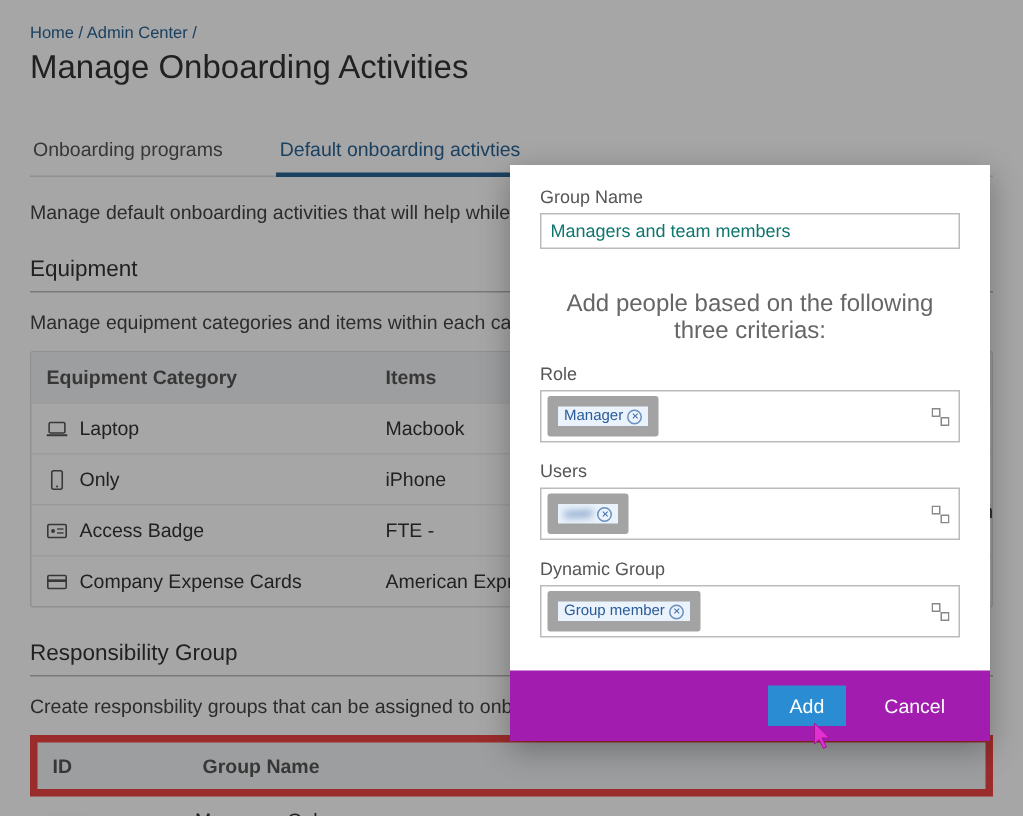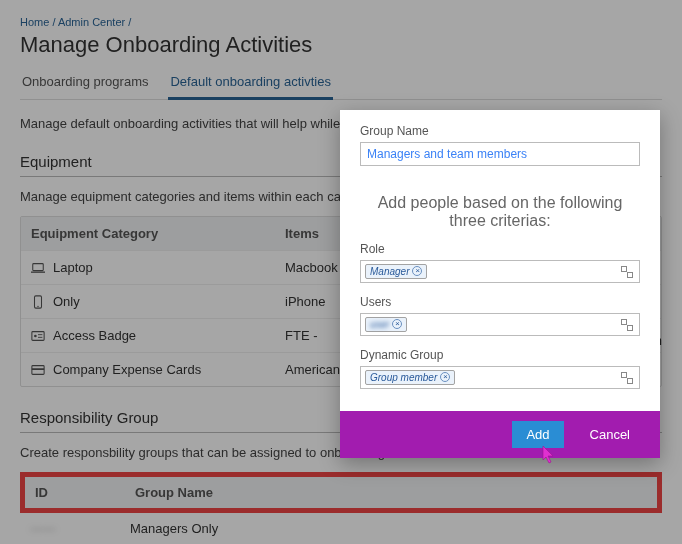--- a/index.html
+++ b/index.html
@@ -1,51 +1,51 @@
 <!DOCTYPE html>
 <html><head>
 <meta charset="utf-8">
 <style>
   * { box-sizing: border-box; margin: 0; padding: 0; }
   html, body { width: 682px; height: 544px; overflow: hidden; font-family: "Helvetica Neue", Arial, sans-serif; font-size: 13px; color: #333; }
   .stage { position: relative; width: 682px; height: 544px; background: #fff; }
   .bg { position: absolute; inset: 0; padding: 16px 20px 20px 20px; }
   .breadcrumb { font-size: 11px; color: #2a6496; }
   .page-title { font-size: 22px; font-weight: 400; color: #333; margin-top: 4px; }
-  .tabs { display: flex; gap: 18px; margin-top: 10px; border-bottom: 1px solid #ddd; }
+  .tabs { display: flex; gap: 34px; margin-top: 28px; border-bottom: 1px solid #ddd; }
   .tabs .tab { padding: 6px 2px 8px 2px; font-size: 13px; color: #555; cursor: pointer; }
   .tabs .tab.active { color: #2a6496; border-bottom: 3px solid #2a6496; margin-bottom: -1px; }
   .intro { margin-top: 16px; font-size: 13px; color: #444; }
   .section-title { font-size: 15px; font-weight: 400; margin-top: 22px; padding-bottom: 6px; border-bottom: 1px solid #bbb; }
   .section-sub { margin-top: 12px; font-size: 13px; color: #444; }
   .eq-table { margin-top: 12px; border: 1px solid #ddd; border-radius: 2px; width: 100%; }
   .eq-row { display: flex; align-items: center; padding: 9px 10px; border-bottom: 1px solid #eee; font-size: 13px; }
   .eq-row.head { background: #f2f3f4; font-weight: 600; color: #555; }
   .eq-row:last-child { border-bottom: none; }
-  .eq-c1 { width: 254px; display: flex; align-items: center; gap: 8px; }
+  .eq-c1 { width: 226px; display: flex; align-items: center; gap: 8px; }
   .eq-c2 { flex: 1; }
   .eq-icon { width: 14px; height: 14px; display: inline-flex; }
   .rg-table { margin-top: 12px; width: 100%; }
   .rg-row { display: flex; padding: 8px 10px; border-bottom: 1px solid #eee; font-size: 13px; }
   .rg-row.head { background: #f2f3f4; font-weight: 600; color: #555; border: 5px solid #ef4444; }
   .rg-c1 { width: 100px; }
   .rg-c2 { flex: 1; }
   .blur { color: transparent; text-shadow: 0 0 6px rgba(0,0,0,0.4); }
 
   .overlay { position: absolute; inset: 0; background: rgba(0,0,0,0.35); }
 
   .modal { position: absolute; left: 340px; top: 110px; width: 320px; background: #fff; box-shadow: 0 6px 20px rgba(0,0,0,0.3); }
   .modal-head { text-align: center; font-size: 14px; color: #666; padding: 16px 0 10px 0; }
   .modal-body { padding: 10px 20px 22px 20px; }
   .m-label { font-size: 12px; color: #555; margin-top: 12px; }
   .m-label.first { margin-top: 4px; }
   .m-sublabel { font-size: 16px; color: #666; margin-top: 28px; text-align: center; }
-  .text-input { width: 100%; margin-top: 4px; border: 1px solid #bbb; padding: 4px 6px; font-size: 12px; color: #3b82f6; }
+  .text-input { width: 100%; margin-top: 4px; border: 1px solid #bbb; padding: 4px 6px; font-size: 12px; color: #0f766e; }
   .chip-input { position: relative; width: 100%; margin-top: 4px; border: 1px solid #bbb; padding: 3px 30px 3px 4px; min-height: 22px; display: flex; align-items: center; gap: 4px; }
-  .chip { display: inline-flex; align-items: flex-start; gap: 3px; border: 1px solid #a3a3a3; background: #eaf2fb; color: #2a5a9a; font-size: 10px; padding: 1px 4px; border-radius: 2px; font-style: italic; }
+  .chip { display: inline-flex; align-items: flex-end; gap: 3px; border: 7px solid #a3a3a3; background: #eaf2fb; color: #2a5a9a; font-size: 10px; padding: 1px 4px; border-radius: 2px; }
   .chip .x { width: 10px; height: 10px; border: 1px solid #6a90c0; border-radius: 50%; display: inline-flex; align-items: center; justify-content: center; font-size: 8px; line-height: 1; color: #2a5a9a; cursor: pointer; }
   .chip.blurred span:first-child { filter: blur(2px); }
   .picker-icon { position: absolute; right: 6px; top: 50%; transform: translateY(-50%); width: 12px; height: 12px; }
   .picker-icon svg { display: block; }
 
   .modal-foot { background: #a21caf; padding: 10px 16px; display: flex; justify-content: flex-end; gap: 12px; align-items: center; position: relative; }
   .btn { padding: 6px 14px; font-size: 13px; color: #fff; cursor: pointer; border: none; }
   .btn.primary { background: #2a8dd4; }
   .btn.secondary { background: transparent; }
   .cursor { position: absolute; top: 34px; right: 103px; pointer-events: none; }

